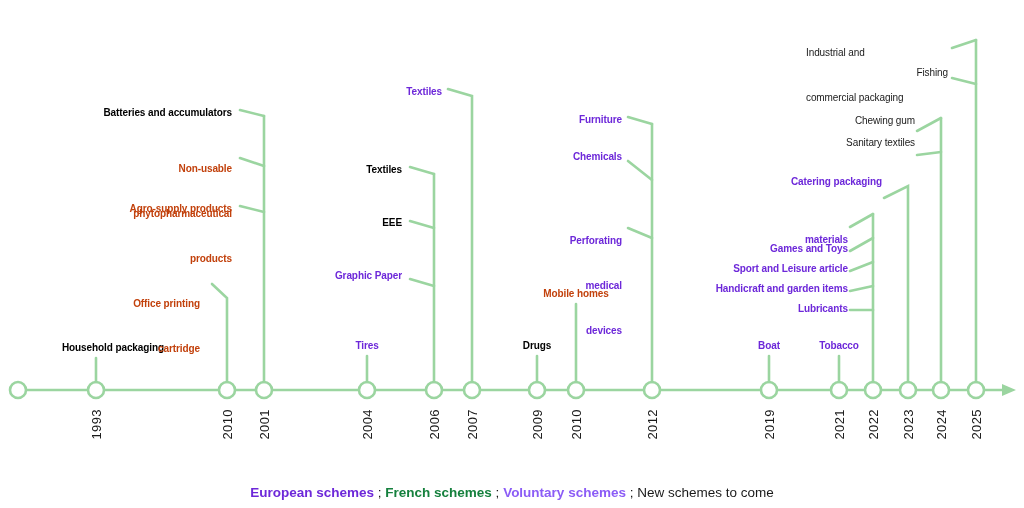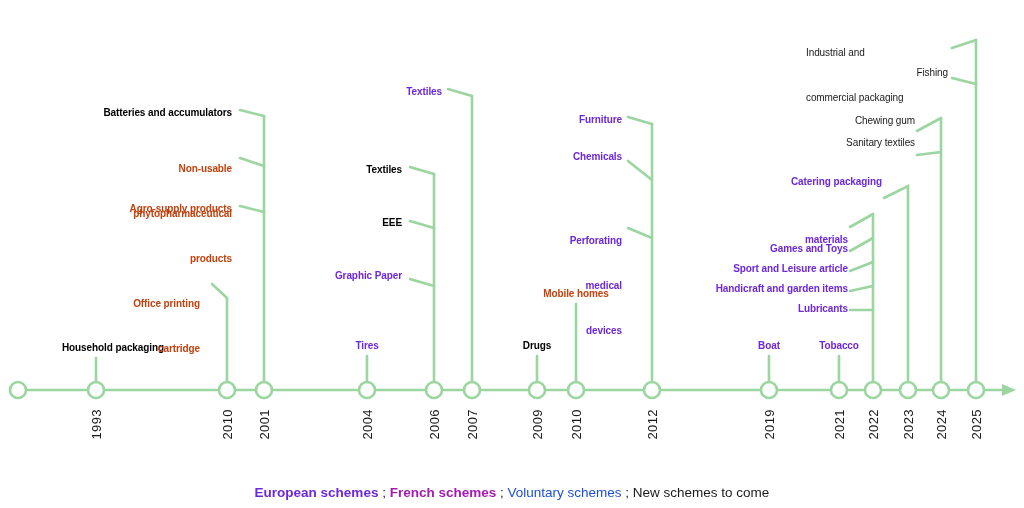--- a/index.html
+++ b/index.html
@@ -50,22 +50,22 @@
     position: absolute;
     left: 0;
     top: 485px;
     width: 1024px;
     text-align: center;
     font-size: 13.5px;
     white-space: nowrap;
   }
   #legend span.sep { color: #1a1a1a; font-weight: normal; }
   #legend span.eu  { color: #6d28d9; font-weight: bold; }
-  #legend span.fr  { color: #a21caf; font-weight: bold; }
-  #legend span.vol { color: #1d4ed8; font-weight: normal; }
+  #legend span.fr  { color: #15803d; font-weight: bold; }
+  #legend span.vol { color: #8b5cf6; font-weight: bold; }
   #legend span.new { color: #1a1a1a; font-weight: normal; }
 </style>
 </head>
 <body>
 
 <div id="canvas">
 
   <svg id="svg-layer" viewBox="0 0 1024 508">
     <g stroke="#9BD5A0" stroke-width="2.6" fill="none" stroke-linecap="round">
 

